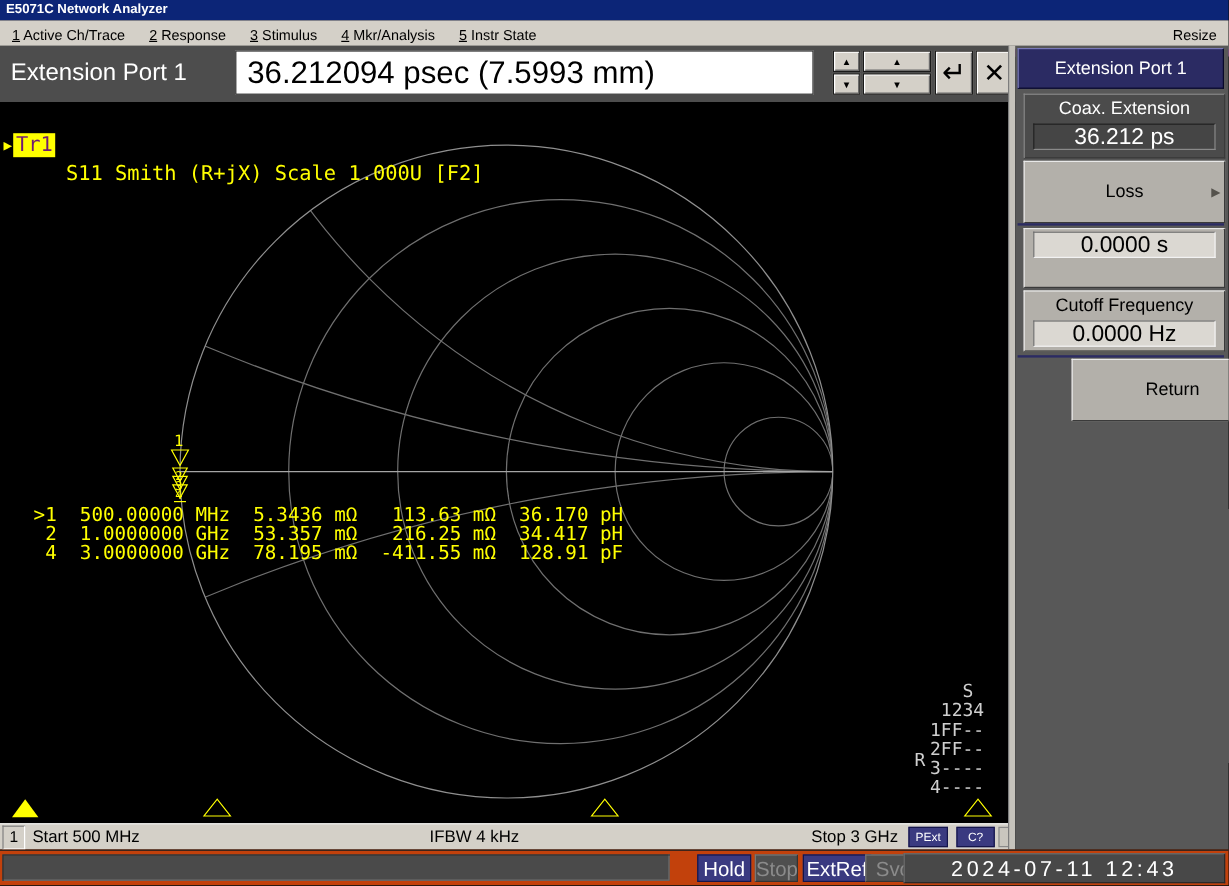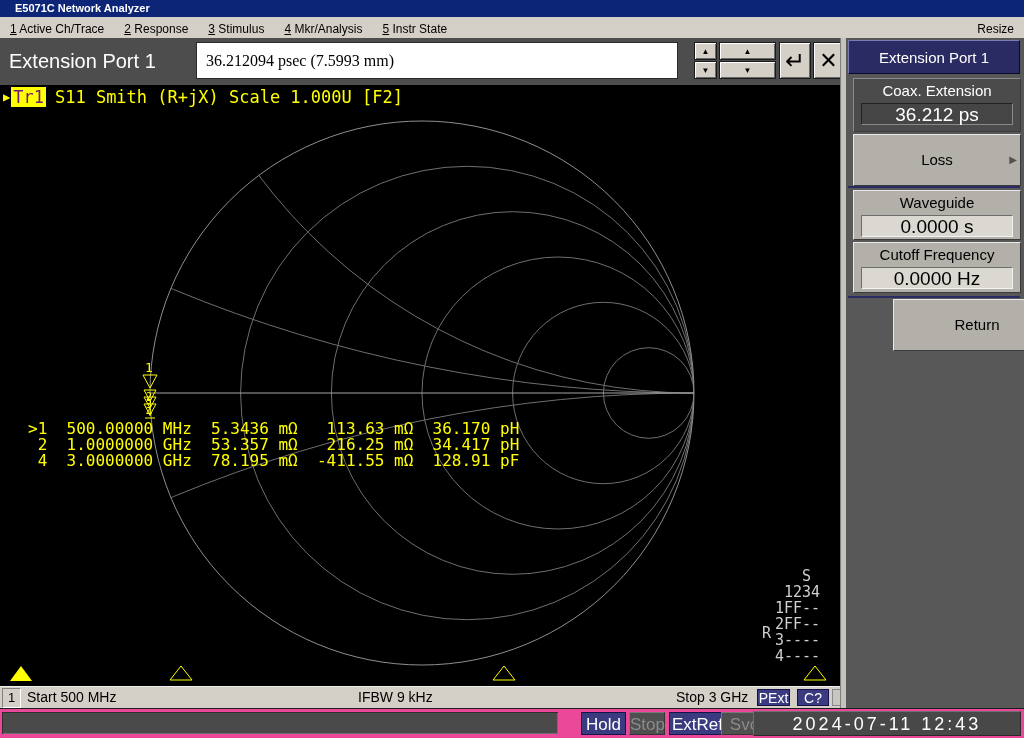--- a/index.html
+++ b/index.html
@@ -1,62 +1,62 @@
 <!DOCTYPE html>
 <html><head>
 <meta charset="utf-8">
 <style>
   html,body{margin:0;padding:0;background:#222;}
   .screen{position:relative;width:1024px;height:738px;background:#000;overflow:hidden;
           font-family:"Liberation Sans",sans-serif;-webkit-font-smoothing:none;}
   
   .titlebar{position:absolute;left:0;top:0;width:1024px;height:17px;background:#0c2577;
-            color:#fff;font-size:11px;font-weight:bold;line-height:17px;padding-left:15px;box-sizing:border-box;}
+            color:#fff;font-size:11px;font-weight:bold;line-height:17px;padding-left:5px;box-sizing:border-box;}
   .menubar{position:absolute;left:0;top:17px;width:1024px;height:21px;background:#d4d0c8;
            color:#000;font-size:12px;display:flex;align-items:center;gap:20px;
            padding:12px 10px;box-sizing:border-box;border-bottom:6px solid #a21caf;}
   .menu-item{cursor:default;}
   .menu-resize{margin-left:auto;}
   
   .entrybar{position:absolute;left:0;top:38px;width:846px;height:47px;background:#4d4d4d;}
   .entry-label{position:absolute;left:9px;top:0;height:47px;line-height:47px;color:#fff;font-size:20px;}
   .entry-input{position:absolute;left:196px;top:4px;width:482px;height:37px;background:#fff;color:#000;
-               font-size:16px;font-family:Liberation Serif, serif;border:1px solid #2a2a2a;
+               font-size:26px;font-family:Liberation Sans, sans-serif;border:1px solid #2a2a2a;
                padding:0 0 0 9px;box-sizing:border-box;}
   .winbtn{background:#d4d0c8;border:1px solid #1a1a1a;box-shadow:inset 1px 1px 0 #ffffff,inset -1px -1px 0 #6a6a6a;
           color:#000;display:flex;align-items:center;justify-content:center;padding:0;margin:0;cursor:default;}
   .spin-col{position:absolute;top:4px;display:flex;flex-direction:column;gap:1px;}
   .spin-col .winbtn{height:18px;font-size:8px;}
   .sp-small{left:694px;} .sp-small .winbtn{width:23px;}
   .sp-wide{left:719px;}  .sp-wide .winbtn{width:57px;}
   .enter-btn{position:absolute;left:779px;top:4px;width:32px;height:37px;font-size:24px;}
   .close-btn{position:absolute;left:813px;top:4px;width:31px;height:37px;font-size:22px;font-weight:normal;}
   
   .chart{position:absolute;left:0;top:85px;width:840px;height:601px;background:#000;}
   .chart svg{position:absolute;left:0;top:0;}
   .trline{position:absolute;left:3px;top:2px;display:flex;align-items:center;
           font-family:"DejaVu Sans Mono",monospace;font-size:17px;color:#ffff00;white-space:pre;}
   .trarrow{font-size:12px;margin-right:1px;}
   .trbadge{background:#ffff00;color:#701a75;padding:0 2px;}
-  .trtext{margin-left:9px;}
+  .trtext{margin-left:9px;margin-top:48px;}
   .mtable{position:absolute;left:28px;top:336px;font-family:"DejaVu Sans Mono",monospace;
           font-size:16px;line-height:16px;color:#ffff00;white-space:pre;}
   .legend{position:absolute;left:775px;top:483px;font-family:"DejaVu Sans Mono",monospace;
           font-size:15px;line-height:16px;color:#cfcfcf;}
   .legend pre{margin:0;font:inherit;}
   .legendR{position:absolute;left:-13px;top:57px;}
   
   .chstrip{position:absolute;left:0;top:686px;width:840px;height:22px;background:#d4d0c8;
            color:#000;font-size:14px;border-top:1px solid #efefef;box-sizing:border-box;}
   .chnum{position:absolute;left:2px;top:1px;width:17px;height:18px;line-height:18px;text-align:center;
          font-size:13px;border:1px solid #808080;border-right-color:#fff;border-bottom-color:#fff;background:#d4d0c8;}
   .chstart{position:absolute;left:27px;top:0;line-height:21px;}
   .chifbw{position:absolute;left:358px;top:0;line-height:21px;}
   .chstop{position:absolute;left:676px;top:0;line-height:21px;}
-  .chbadge{position:absolute;top:2px;height:17px;line-height:17px;text-align:center;font-size:14px;
+  .chbadge{position:absolute;top:2px;height:17px;line-height:17px;text-align:center;font-size:10px;
            background:#3a3a80;color:#fff;border:1px solid #14144a;box-sizing:border-box;}
   .chsq{position:absolute;left:832px;top:2px;width:11px;height:17px;background:#c9c6be;border:1px solid #8a8a8a;box-sizing:border-box;}
   
   .splitter{position:absolute;left:840px;top:38px;width:6px;height:670px;background:#c6c3bc;border-left:1px solid #7d7d7d;box-sizing:border-box;}
   
   .sidebar{position:absolute;left:846px;top:38px;width:178px;height:670px;background:#585858;}
   .sb-header{position:absolute;left:2px;top:2px;width:172px;height:34px;background:#2b2b63;color:#fff;
              font-size:15px;text-align:center;line-height:34px;border:1px solid #08082a;
              border-top-color:#7a7ab8;border-left-color:#7a7ab8;box-sizing:border-box;}
   .softkey{position:absolute;left:7px;width:168px;box-sizing:border-box;border:1px solid #3a3a3a;
@@ -64,21 +64,21 @@
   .sk-dark{background:#4b4b4b;color:#fff;border-top-color:#8a8a8a;border-left-color:#8a8a8a;}
   .sk-light{background:#b3b0aa;color:#000;}
   .sk-label{text-align:center;font-size:15px;line-height:20px;padding-top:2px;}
   .sk-center{line-height:49px;padding-top:0;}
   .sk-value{margin:2px 7px 0 7px;height:22px;line-height:22px;text-align:center;font-size:19px;box-sizing:border-box;}
   .skv-dark{background:#454545;color:#fff;border:1px solid #8a8a8a;border-top-color:#222;border-left-color:#222;}
   .skv-light{background:#dbd8d2;color:#000;border:1px solid #f2f2f2;border-top-color:#6e6e6e;border-left-color:#6e6e6e;}
   .sk-arrow{position:absolute;right:3px;top:19px;font-size:10px;color:#55524c;}
   .sb-sep{position:absolute;left:2px;width:172px;height:2px;background:#2b2b63;}
   
-  .sysbar{position:absolute;left:0;top:708px;width:1024px;height:30px;background:#ec4899;border-top:1px solid #1e1e1e;box-sizing:border-box;}
+  .sysbar{position:absolute;left:0;top:708px;width:1024px;height:30px;background:#c2410c;border-top:1px solid #1e1e1e;box-sizing:border-box;}
   .sys-recess{position:absolute;left:2px;top:3px;width:556px;height:22px;background:#4a4a4a;
               box-shadow:inset 1px 1px 0 #2f2f2f,inset -1px -1px 0 #6e6e6e;}
   .sysbadge{position:absolute;top:3px;height:23px;line-height:23px;text-align:center;font-size:17px;box-sizing:border-box;}
   .sb-on{background:#3a3a80;color:#fff;border:1px solid #14144a;}
   .sb-off{background:#4f4f4f;color:#8b8b8b;border:1px solid #333;border-top-color:#777;border-left-color:#777;}
   .sysdate{position:absolute;left:753px;top:2px;width:268px;height:25px;line-height:25px;text-align:center;
            font-size:18px;letter-spacing:3px;background:#484848;color:#fff;border:1px solid #2a2a2a;
            border-top-color:#6e6e6e;border-left-color:#6e6e6e;box-sizing:border-box;}
 </style>
 </head>
@@ -181,21 +181,21 @@
 1FF--
 2FF--
 3----
 4----</pre>
     </div>
   </div>
 
   <div class="chstrip">
     <span class="chnum">1</span>
     <span class="chstart">Start 500 MHz</span>
-    <span class="chifbw">IFBW 9 kHz</span>
+    <span class="chifbw">IFBW 4 kHz</span>
     <span class="chstop">Stop 3 GHz</span>
     <span class="chbadge" style="left:757px;width:33px;">PExt</span>
     <span class="chbadge" style="left:797px;width:32px;">C?</span>
     <span class="chsq"></span>
   </div>
 
   <div class="splitter"></div>
 
   <div class="sidebar">
     <div class="sb-header">Extension Port 1</div>
@@ -206,21 +206,20 @@
     </div>
 
     <div class="softkey sk-light" style="top:96px;height:52px;">
       <div class="sk-label sk-center">Loss</div>
       <span class="sk-arrow">▶</span>
     </div>
 
     <div class="sb-sep" style="top:148px;"></div>
 
     <div class="softkey sk-light" style="top:152px;height:50px;">
-      <div class="sk-label">Waveguide</div>
       <div class="sk-value skv-light">0.0000 s</div>
     </div>
 
     <div class="softkey sk-light" style="top:204px;height:51px;">
       <div class="sk-label">Cutoff Frequency</div>
       <div class="sk-value skv-light">0.0000 Hz</div>
     </div>
 
     <div class="sb-sep" style="top:258px;"></div>
 

